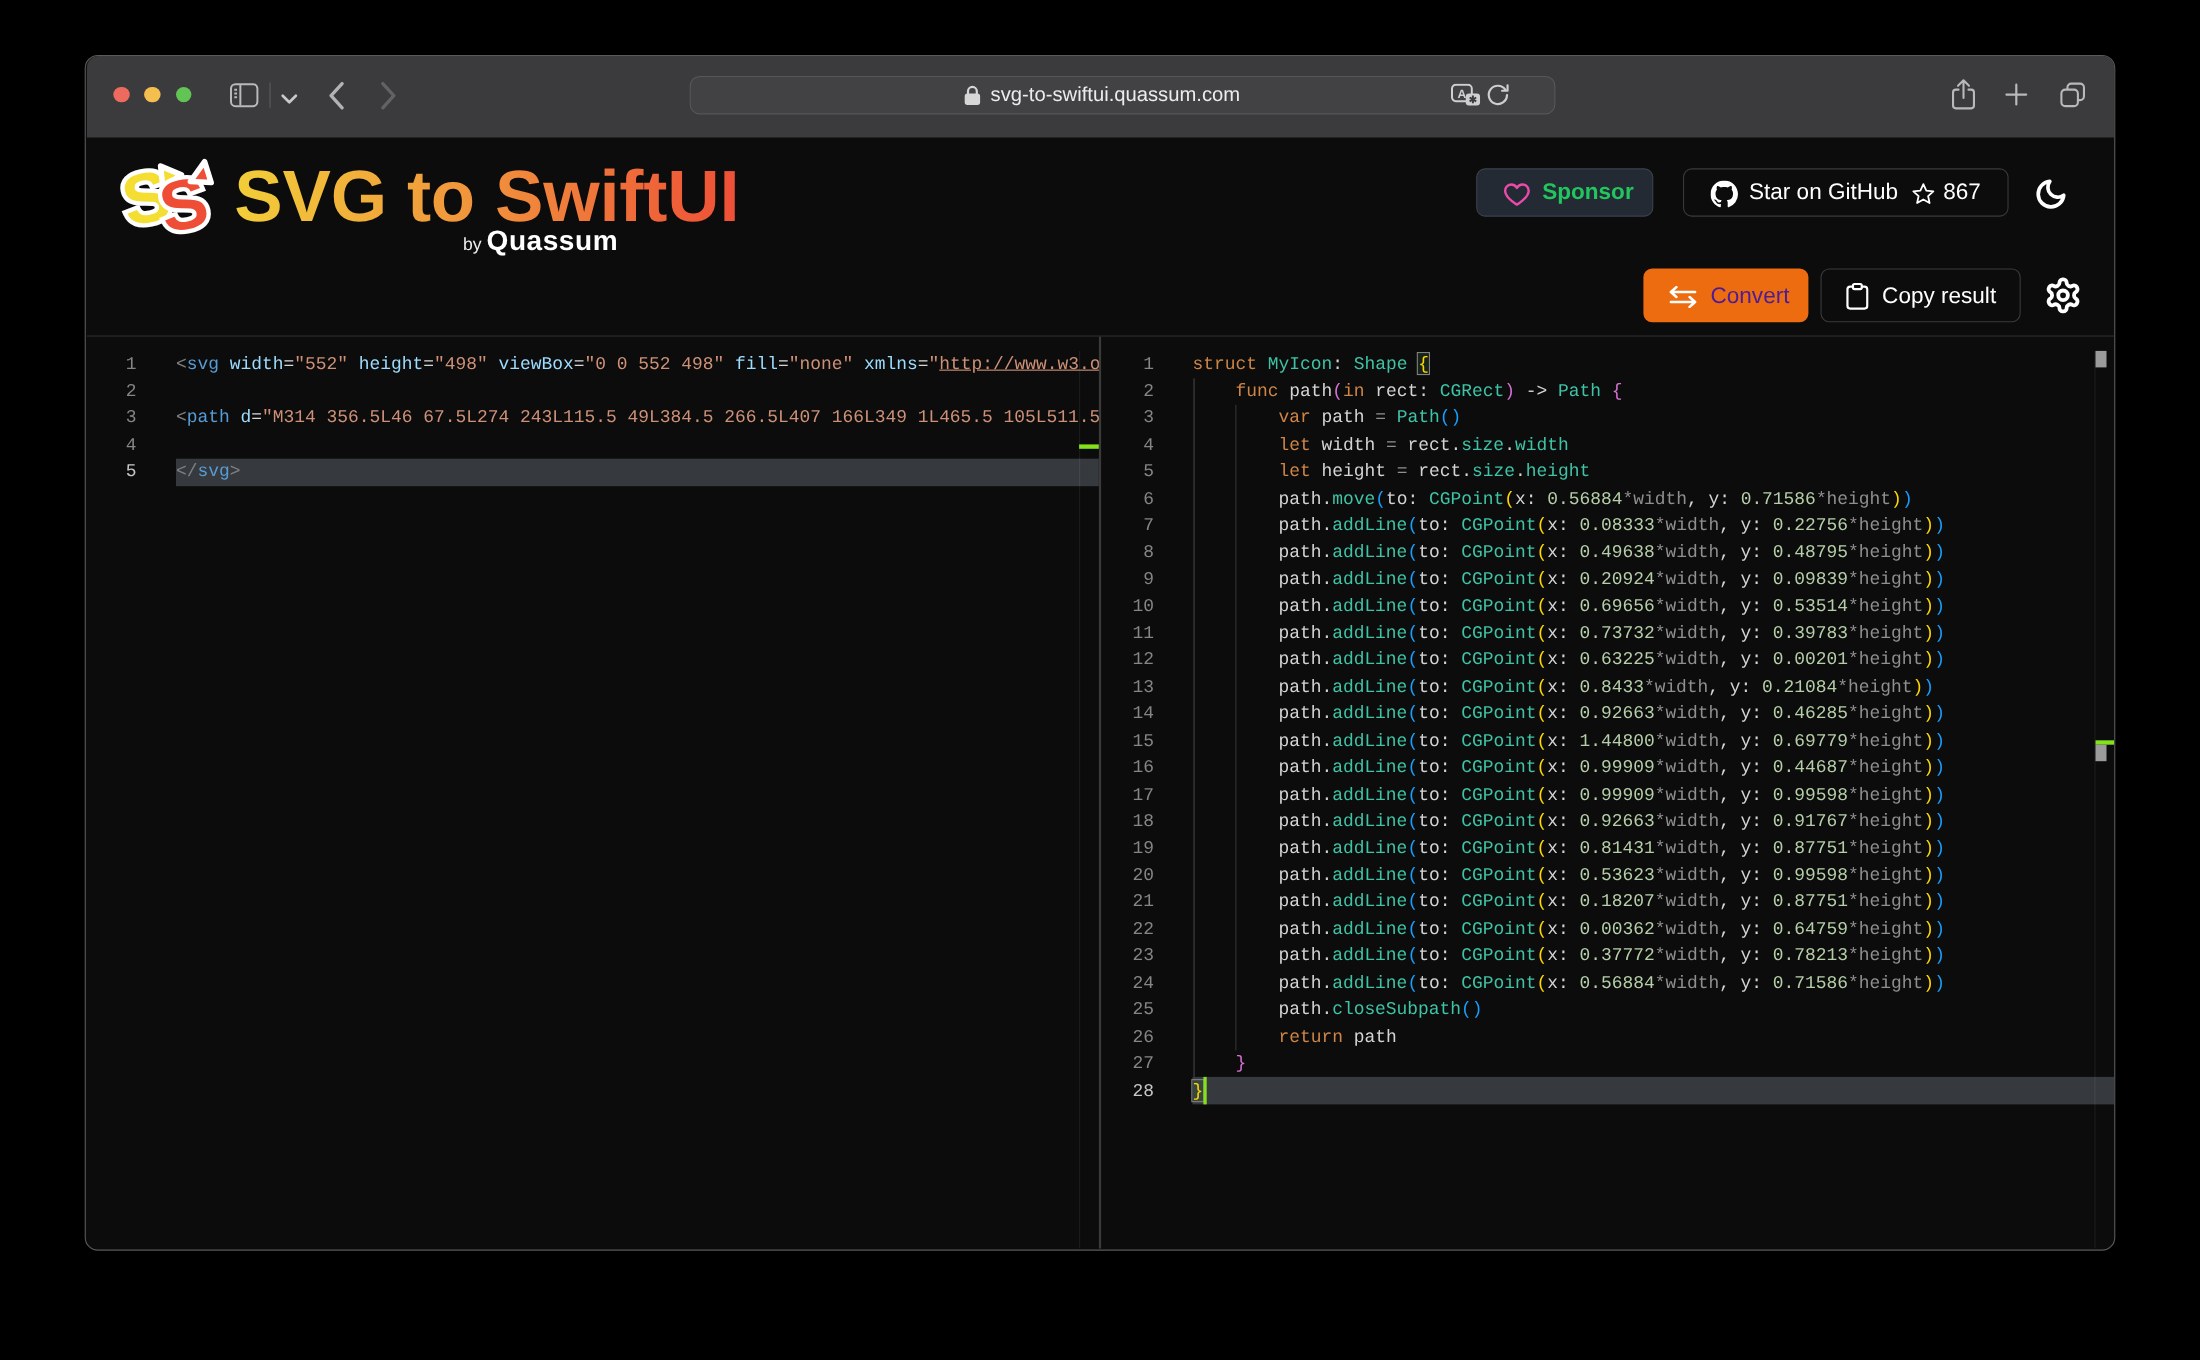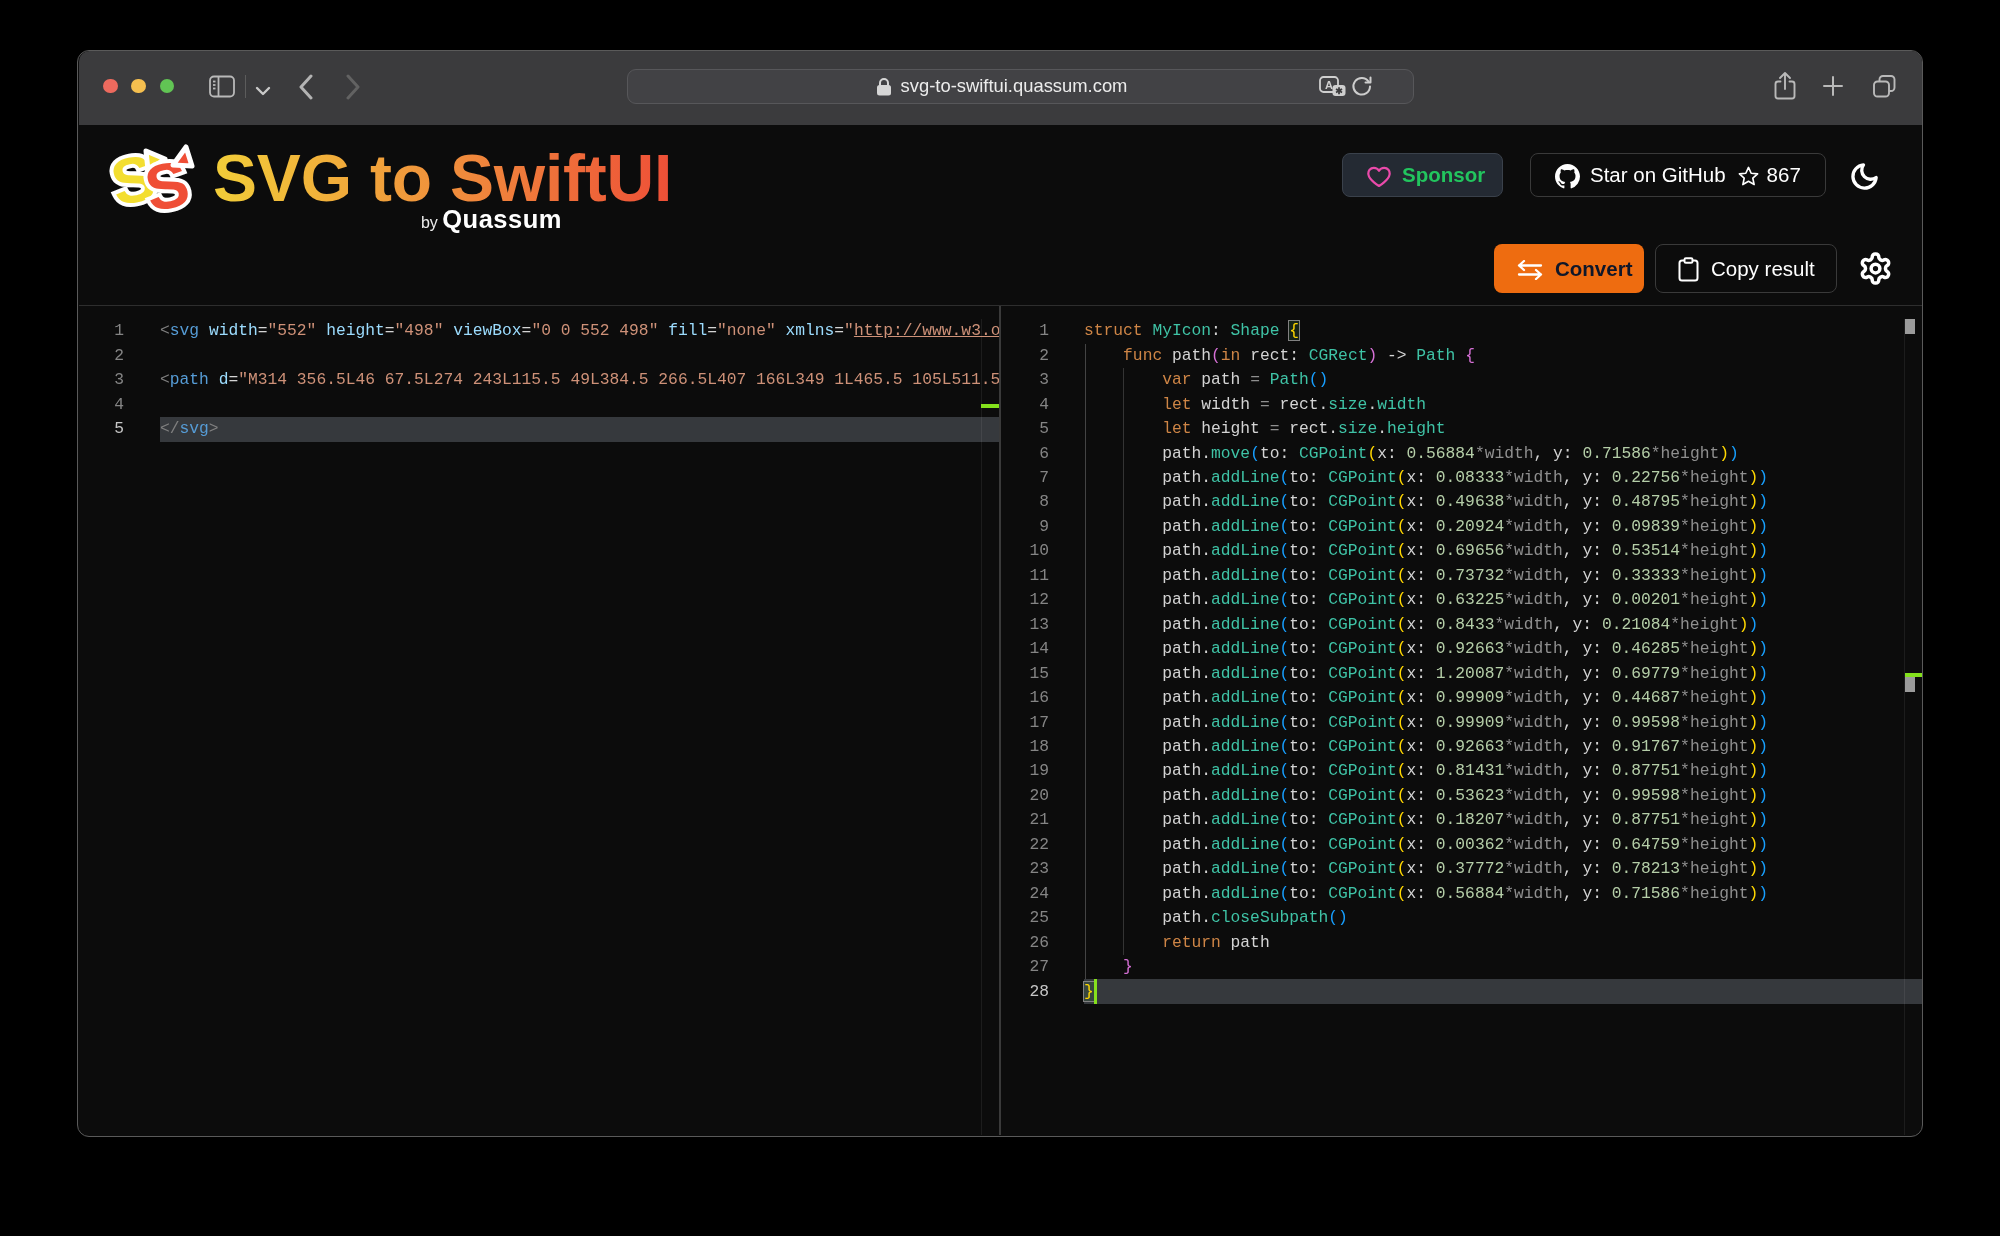--- a/index.html
+++ b/index.html
@@ -102,21 +102,21 @@
       </svg>
     </span>Star on GitHub
 <span style="margin:2px 7px 0 11px;display:flex">
       <svg width="23" height="23" viewBox="0 0 24 24" fill="none" stroke="#fff" stroke-width="1.7" stroke-linejoin="round">
         <path d="M12 2.5l2.8 6.1 6.7.7-5 4.5 1.4 6.6-5.9-3.4-5.9 3.4 1.4-6.6-5-4.5 6.7-.7z"></path>
       </svg>
     </span>867</div>
 <div class="abs" style="left:1849px;top:161px"><svg width="31" height="31" viewBox="0 0 24 24" fill="none" stroke="#fff" stroke-width="2.6" stroke-linecap="round" stroke-linejoin="round">
       <path d="M21 12.79A9 9 0 1 1 11.21 3 7 7 0 0 0 21 12.79z"></path>
     </svg></div>
-<div class="btn" style="left:1494px;top:244px;width:150px;height:49px;background:#ee6c10;color:#0f172a;font-weight:bold">
+<div class="btn" style="left:1494px;top:244px;width:150px;height:49px;background:#ee6c10;color:#4c1d95;font-weight:normal">
 <span style="margin:2px 12px 0 23px;display:flex">
       <svg width="26" height="20" viewBox="0 0 26 20" fill="none" stroke="#fff" stroke-width="2.3" stroke-linecap="round" stroke-linejoin="round">
         <path d="M24 5.5H2M7 1L2 5.5 7 10"></path>
         <path d="M2 14.5h22M19 10l5 4.5-5 4.5"></path>
       </svg>
     </span>Convert</div>
 <div class="btn ghbtn" style="left:1655px;top:244px;width:182px;height:49px">
 <span style="margin:1px 12px 0 22px;display:flex">
       <svg width="21" height="25" viewBox="0 0 21 25" fill="none" stroke="#fff" stroke-width="2" stroke-linejoin="round">
         <rect x="1.5" y="3.5" width="18" height="20" rx="2.5"></rect>
@@ -183,25 +183,25 @@
 <pre style="left:82.5px"><i class="kw">struct</i> <i class="ty">MyIcon</i><i class="pl">:</i> <i class="ty">Shape</i> <i class="b1 box">{</i>
     <i class="kw">func</i> <i class="pl">path</i><i class="b2">(</i><i class="kw">in</i> <i class="pl">rect: </i><i class="ty">CGRect</i><i class="b2">)</i> <i class="pl">-&gt;</i> <i class="ty">Path</i> <i class="b2">{</i>
         <i class="kw">var</i> <i class="pl">path </i><i class="op">=</i><i class="pl"> </i><i class="ty">Path</i><i class="b3">()</i>
         <i class="kw">let</i> <i class="pl">width </i><i class="op">=</i><i class="pl"> rect.</i><i class="ty">size</i><i class="pl">.</i><i class="ty">width</i>
         <i class="kw">let</i> <i class="pl">height </i><i class="op">=</i><i class="pl"> rect.</i><i class="ty">size</i><i class="pl">.</i><i class="ty">height</i>
         <i class="pl">path.</i><i class="mb">move</i><i class="b3">(</i><i class="pl">to: </i><i class="ty">CGPoint</i><i class="b1">(</i><i class="pl">x: </i><i class="nu">0.56884</i><i class="op">*width</i><i class="pl">, y: </i><i class="nu">0.71586</i><i class="op">*height</i><i class="b1">)</i><i class="b3">)</i>
         <i class="pl">path.</i><i class="mb">addLine</i><i class="b3">(</i><i class="pl">to: </i><i class="ty">CGPoint</i><i class="b1">(</i><i class="pl">x: </i><i class="nu">0.08333</i><i class="op">*width</i><i class="pl">, y: </i><i class="nu">0.22756</i><i class="op">*height</i><i class="b1">)</i><i class="b3">)</i>
         <i class="pl">path.</i><i class="mb">addLine</i><i class="b3">(</i><i class="pl">to: </i><i class="ty">CGPoint</i><i class="b1">(</i><i class="pl">x: </i><i class="nu">0.49638</i><i class="op">*width</i><i class="pl">, y: </i><i class="nu">0.48795</i><i class="op">*height</i><i class="b1">)</i><i class="b3">)</i>
         <i class="pl">path.</i><i class="mb">addLine</i><i class="b3">(</i><i class="pl">to: </i><i class="ty">CGPoint</i><i class="b1">(</i><i class="pl">x: </i><i class="nu">0.20924</i><i class="op">*width</i><i class="pl">, y: </i><i class="nu">0.09839</i><i class="op">*height</i><i class="b1">)</i><i class="b3">)</i>
         <i class="pl">path.</i><i class="mb">addLine</i><i class="b3">(</i><i class="pl">to: </i><i class="ty">CGPoint</i><i class="b1">(</i><i class="pl">x: </i><i class="nu">0.69656</i><i class="op">*width</i><i class="pl">, y: </i><i class="nu">0.53514</i><i class="op">*height</i><i class="b1">)</i><i class="b3">)</i>
-        <i class="pl">path.</i><i class="mb">addLine</i><i class="b3">(</i><i class="pl">to: </i><i class="ty">CGPoint</i><i class="b1">(</i><i class="pl">x: </i><i class="nu">0.73732</i><i class="op">*width</i><i class="pl">, y: </i><i class="nu">0.33333</i><i class="op">*height</i><i class="b1">)</i><i class="b3">)</i>
+        <i class="pl">path.</i><i class="mb">addLine</i><i class="b3">(</i><i class="pl">to: </i><i class="ty">CGPoint</i><i class="b1">(</i><i class="pl">x: </i><i class="nu">0.73732</i><i class="op">*width</i><i class="pl">, y: </i><i class="nu">0.39783</i><i class="op">*height</i><i class="b1">)</i><i class="b3">)</i>
         <i class="pl">path.</i><i class="mb">addLine</i><i class="b3">(</i><i class="pl">to: </i><i class="ty">CGPoint</i><i class="b1">(</i><i class="pl">x: </i><i class="nu">0.63225</i><i class="op">*width</i><i class="pl">, y: </i><i class="nu">0.00201</i><i class="op">*height</i><i class="b1">)</i><i class="b3">)</i>
         <i class="pl">path.</i><i class="mb">addLine</i><i class="b3">(</i><i class="pl">to: </i><i class="ty">CGPoint</i><i class="b1">(</i><i class="pl">x: </i><i class="nu">0.8433</i><i class="op">*width</i><i class="pl">, y: </i><i class="nu">0.21084</i><i class="op">*height</i><i class="b1">)</i><i class="b3">)</i>
         <i class="pl">path.</i><i class="mb">addLine</i><i class="b3">(</i><i class="pl">to: </i><i class="ty">CGPoint</i><i class="b1">(</i><i class="pl">x: </i><i class="nu">0.92663</i><i class="op">*width</i><i class="pl">, y: </i><i class="nu">0.46285</i><i class="op">*height</i><i class="b1">)</i><i class="b3">)</i>
-        <i class="pl">path.</i><i class="mb">addLine</i><i class="b3">(</i><i class="pl">to: </i><i class="ty">CGPoint</i><i class="b1">(</i><i class="pl">x: </i><i class="nu">1.20087</i><i class="op">*width</i><i class="pl">, y: </i><i class="nu">0.69779</i><i class="op">*height</i><i class="b1">)</i><i class="b3">)</i>
+        <i class="pl">path.</i><i class="mb">addLine</i><i class="b3">(</i><i class="pl">to: </i><i class="ty">CGPoint</i><i class="b1">(</i><i class="pl">x: </i><i class="nu">1.44800</i><i class="op">*width</i><i class="pl">, y: </i><i class="nu">0.69779</i><i class="op">*height</i><i class="b1">)</i><i class="b3">)</i>
         <i class="pl">path.</i><i class="mb">addLine</i><i class="b3">(</i><i class="pl">to: </i><i class="ty">CGPoint</i><i class="b1">(</i><i class="pl">x: </i><i class="nu">0.99909</i><i class="op">*width</i><i class="pl">, y: </i><i class="nu">0.44687</i><i class="op">*height</i><i class="b1">)</i><i class="b3">)</i>
         <i class="pl">path.</i><i class="mb">addLine</i><i class="b3">(</i><i class="pl">to: </i><i class="ty">CGPoint</i><i class="b1">(</i><i class="pl">x: </i><i class="nu">0.99909</i><i class="op">*width</i><i class="pl">, y: </i><i class="nu">0.99598</i><i class="op">*height</i><i class="b1">)</i><i class="b3">)</i>
         <i class="pl">path.</i><i class="mb">addLine</i><i class="b3">(</i><i class="pl">to: </i><i class="ty">CGPoint</i><i class="b1">(</i><i class="pl">x: </i><i class="nu">0.92663</i><i class="op">*width</i><i class="pl">, y: </i><i class="nu">0.91767</i><i class="op">*height</i><i class="b1">)</i><i class="b3">)</i>
         <i class="pl">path.</i><i class="mb">addLine</i><i class="b3">(</i><i class="pl">to: </i><i class="ty">CGPoint</i><i class="b1">(</i><i class="pl">x: </i><i class="nu">0.81431</i><i class="op">*width</i><i class="pl">, y: </i><i class="nu">0.87751</i><i class="op">*height</i><i class="b1">)</i><i class="b3">)</i>
         <i class="pl">path.</i><i class="mb">addLine</i><i class="b3">(</i><i class="pl">to: </i><i class="ty">CGPoint</i><i class="b1">(</i><i class="pl">x: </i><i class="nu">0.53623</i><i class="op">*width</i><i class="pl">, y: </i><i class="nu">0.99598</i><i class="op">*height</i><i class="b1">)</i><i class="b3">)</i>
         <i class="pl">path.</i><i class="mb">addLine</i><i class="b3">(</i><i class="pl">to: </i><i class="ty">CGPoint</i><i class="b1">(</i><i class="pl">x: </i><i class="nu">0.18207</i><i class="op">*width</i><i class="pl">, y: </i><i class="nu">0.87751</i><i class="op">*height</i><i class="b1">)</i><i class="b3">)</i>
         <i class="pl">path.</i><i class="mb">addLine</i><i class="b3">(</i><i class="pl">to: </i><i class="ty">CGPoint</i><i class="b1">(</i><i class="pl">x: </i><i class="nu">0.00362</i><i class="op">*width</i><i class="pl">, y: </i><i class="nu">0.64759</i><i class="op">*height</i><i class="b1">)</i><i class="b3">)</i>
         <i class="pl">path.</i><i class="mb">addLine</i><i class="b3">(</i><i class="pl">to: </i><i class="ty">CGPoint</i><i class="b1">(</i><i class="pl">x: </i><i class="nu">0.37772</i><i class="op">*width</i><i class="pl">, y: </i><i class="nu">0.78213</i><i class="op">*height</i><i class="b1">)</i><i class="b3">)</i>
         <i class="pl">path.</i><i class="mb">addLine</i><i class="b3">(</i><i class="pl">to: </i><i class="ty">CGPoint</i><i class="b1">(</i><i class="pl">x: </i><i class="nu">0.56884</i><i class="op">*width</i><i class="pl">, y: </i><i class="nu">0.71586</i><i class="op">*height</i><i class="b1">)</i><i class="b3">)</i>
         <i class="pl">path.</i><i class="mb">closeSubpath</i><i class="b3">()</i>

